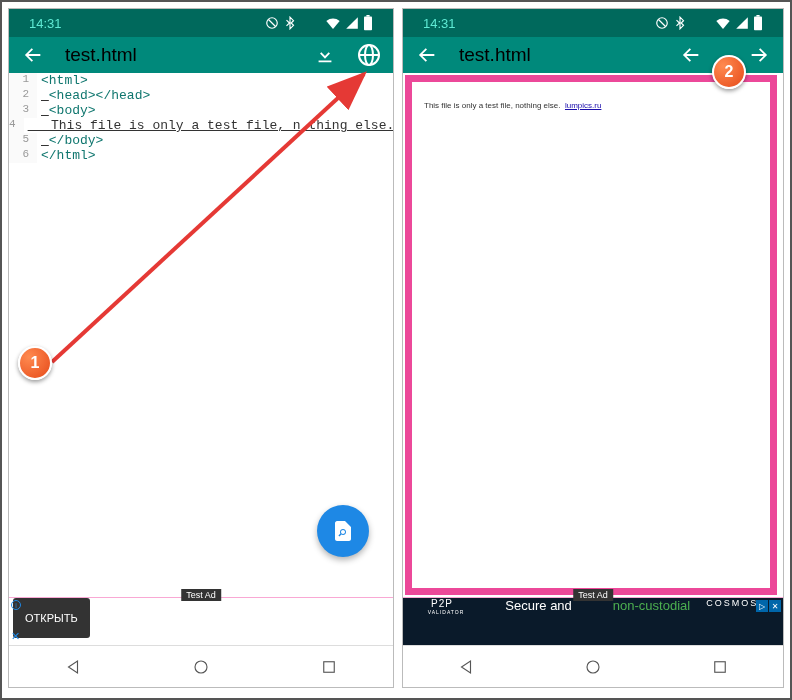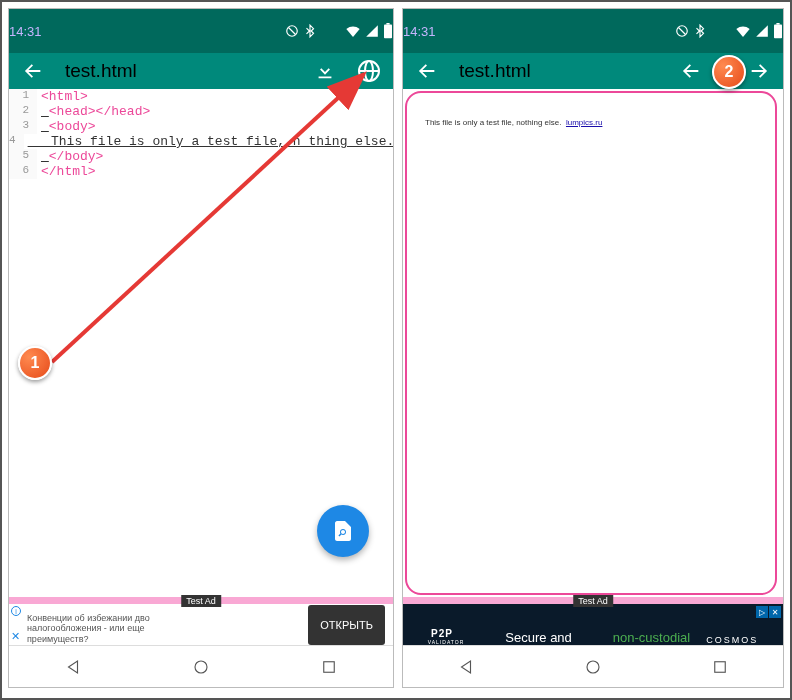--- a/index.html
+++ b/index.html
@@ -1,48 +1,48 @@
 <!DOCTYPE html>
 <html><head>
 <meta charset="utf-8">
 <style>
 * { margin: 0; padding: 0; box-sizing: border-box; }
 body { font-family: Arial, sans-serif; background: #fff; width: 792px; height: 700px; position: relative; border: 2px solid #555; }
 .container { display: flex; gap: 8px; padding: 6px; height: 100%; }
 .phone { width: 386px; height: 680px; background: #fff; border: 1px solid #bbb; position: relative; display: flex; flex-direction: column; }
-.status-bar { background: #00695c; color: #c4b5fd; height: 44px; display: flex; align-items: center; justify-content: space-between; padding: 0 0; font-size: 13px; }
+.status-bar { background: #00695c; color: #5eead4; height: 28px; display: flex; align-items: center; justify-content: space-between; padding: 0 20px; font-size: 13px; }
 .status-icons { display: flex; gap: 4px; align-items: center; }
 .app-bar { background: #00897b; color: #000000; height: 36px; display: flex; align-items: center; padding: 0 12px; gap: 20px; }
 .app-title { font-size: 19px; font-weight: 500; flex: 1; }
 .app-icon { width: 24px; height: 24px; display: flex; align-items: center; justify-content: center; cursor: pointer; }
 .code-area { flex: 1; background: #fff; font-family: 'Courier New', monospace; font-size: 13px; position: relative; overflow: hidden; }
 .code-line { display: flex; }
 .line-num { width: 28px; text-align: right; padding-right: 8px; color: #999; font-size: 11px; user-select: none; background:#fafafa; }
 .ln-txt { padding-left: 4px; white-space: pre; }
-.tag { color: #ec4899; margin-top: 8px; }
+.tag { color: #0f766e; margin-top: 8px; }
 .txt { color: #333; text-decoration: underline; }
-.preview-area { flex: 1; background: #fff; position: relative; border: 2px solid #ec4899; border-radius: 16px; margin: 2px 6px 2px 2px; padding: 18px; }
+.preview-area { flex: 1; background: #fff; position: relative; border: 7px solid #ec4899; border-radius: 0; margin: 2px 6px 2px 2px; padding: 12px; }
 .preview-text { font-size: 8px; color: #333; }
 .preview-link { color: #1a0dab; text-decoration: underline; }
 .fab { position: absolute; right: 24px; bottom: 130px; width: 52px; height: 52px; border-radius: 50%; background: #1e88e5; display: flex; align-items: center; justify-content: center; box-shadow: 0 3px 6px rgba(0,0,0,0.3); cursor: pointer; }
-.ad-banner { height: 48px; background: #fff; display: flex; align-items: flex-end; font-size: 10px; position: relative; border-top: 7px solid #f9a8d4; padding:0 4px; }
+.ad-banner { height: 48px; background: #fff; display: flex; align-items: flex-start; font-size: 10px; position: relative; border-top: 1px solid #f9a8d4; padding:0 4px; }
 .ad-banner.dark { background: #0a1a2a; color: #fff; justify-content: center; }
 .ad-label { position: absolute; top: -9px; left: 50%; transform: translateX(-50%); background: #333; color: #fff; font-size: 9px; padding: 1px 5px; }
 .ad-text { flex: 1; color: #555; font-size: 9px; line-height: 1.2; padding-left:14px;}
 .ad-btn { background: #333; color: #fff; padding: 14px 12px; font-size: 11px; border-radius: 3px; margin-right: 4px; cursor: pointer; }
 .nav-bar { height: 42px; background: #fff; display: flex; justify-content: space-around; align-items: center; border-top: 1px solid #ddd; }
 .nav-btn { width: 18px; height: 18px; cursor: pointer; }
 .marker { position: absolute; width: 34px; height: 34px; border-radius: 50%; background: radial-gradient(circle at 30% 30%, #ff8a50, #e64a19); border: 2px solid #fff; box-shadow: 0 2px 4px rgba(0,0,0,0.4); display: flex; align-items: center; justify-content: center; color: #fff; font-weight: bold; font-size: 16px; z-index: 100; }
 .arrow-svg { position: absolute; z-index: 50; pointer-events: none; }
 .ad-close { position:absolute; left:2px; bottom:2px; color:#1e88e5; font-size:11px; }
 .ad-info { position:absolute; left:2px; top:2px; width:10px; height:10px; border:1px solid #1e88e5; border-radius:50%; color:#1e88e5; font-size:7px; text-align:center; line-height:9px;}
 .ad-choices { position: absolute; top: 2px; right: 2px; display:flex; gap:1px; }
 .ad-ch-box { width:12px; height:12px; background:#06a; color:#fff; font-size:8px; display:flex; align-items:center; justify-content:center; }
 .cosmos { font-size:9px; letter-spacing:2px; margin-left:16px; }
-.p2p-logo { font-size:10px; font-weight:bold; letter-spacing:1px; margin-right:8px; }
+.p2p-logo { font-size:10px; font-weight:normal; letter-spacing:1px; margin-right:8px; }
 .p2p-sub { font-size:5px; letter-spacing:1px; }
 .secure-txt { font-size:13px;margin-left:41px; }
 .green { color:#4caf50; }
 </style>
 </head>
 <body>
 
 <div class="container">
 
   <div class="phone">
@@ -117,23 +117,20 @@
       </div>
     <div class="fab">
       <svg width="24" height="24" viewBox="0 0 24 24" fill="#fff">
           <path d="M14 2H6c-1 0-2 1-2 2v16c0 1 1 2 2 2h12c1 0 2-1 2-2V8l-6-6zm-2 14c-.6 0-1.1-.1-1.6-.4l-2 2-1-1 2-2c-.3-.5-.4-1-.4-1.6 0-1.7 1.3-3 3-3s3 1.3 3 3-1.3 3-3 3zm0-5c-1.1 0-2 .9-2 2s.9 2 2 2 2-.9 2-2-.9-2-2-2z"></path>
         </svg>
     </div>
     <div class="ad-banner">
       <span class="ad-label">Test Ad</span>
       <span class="ad-info">i</span>
       <span class="ad-close">✕</span>
-      <span class="ad-text" style="white-space:pre-line">Конвенции об избежании дво
-налогообложения - или еще
-преимуществ?</span>
       <span class="ad-btn">ОТКРЫТЬ</span>
     </div>
     <div class="nav-bar">
       <svg class="nav-btn" viewBox="0 0 24 24">
           <path d="M18 4v16L6 12z" fill="none" stroke="#555" stroke-width="1.5"></path>
         </svg>
       <svg class="nav-btn" viewBox="0 0 24 24">
           <circle cx="12" cy="12" r="8" fill="none" stroke="#555" stroke-width="1.5"></circle>
         </svg>
       <svg class="nav-btn" viewBox="0 0 24 24">

